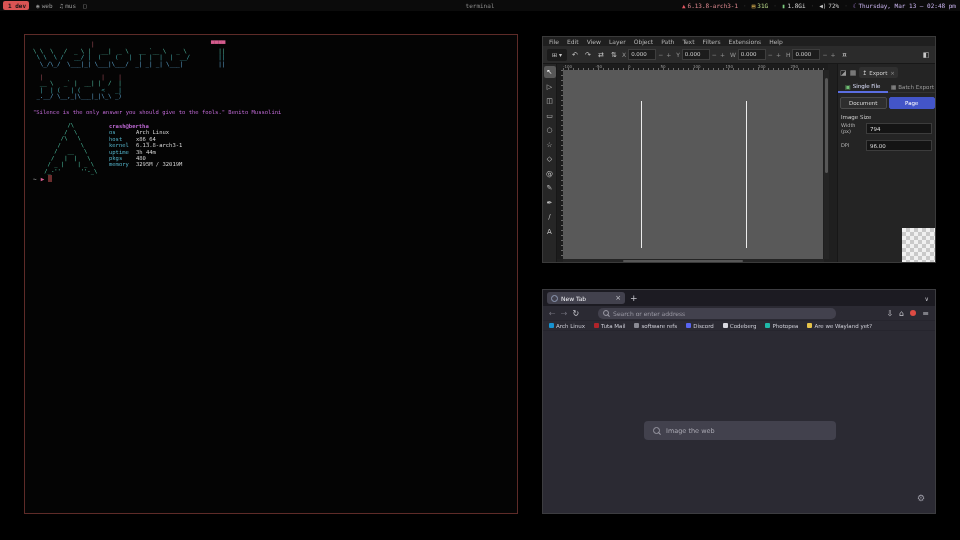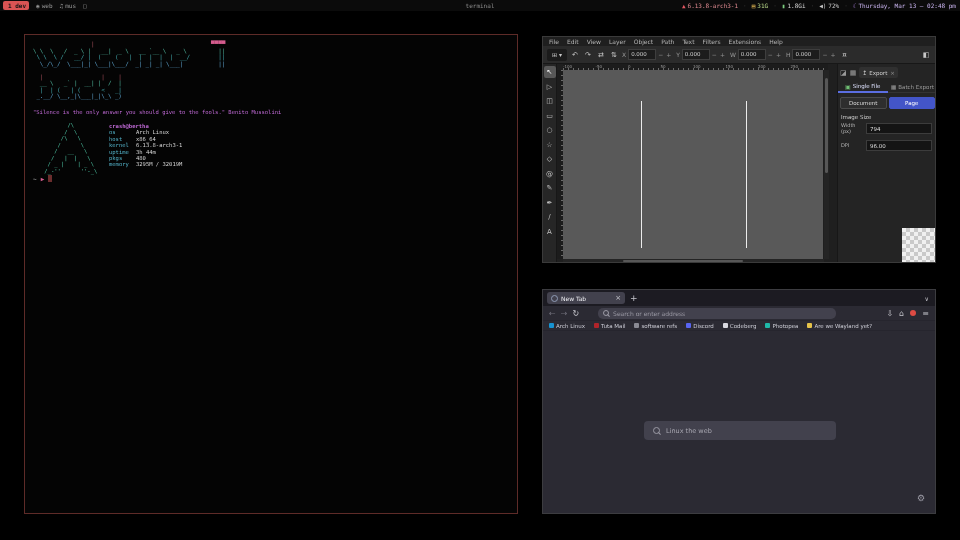--- a/index.html
+++ b/index.html
@@ -375,18 +375,18 @@
           <span>Photopea</span>
         </span>
         <span class="bm">
           <span class="bmdot" style="background: rgb(230, 195, 74);"></span>
           <span>Are we Wayland yet?</span>
         </span>
       </div>
     <div class="content"></div>
     <div class="searchbar">
       <span class="mag"></span>
-      <span class="searchtext">Linux the web</span>
+      <span class="searchtext">Image the web</span>
     </div>
     <span class="gear">⚙</span>
   </div>
 
 </div>
 
 </body></html>

